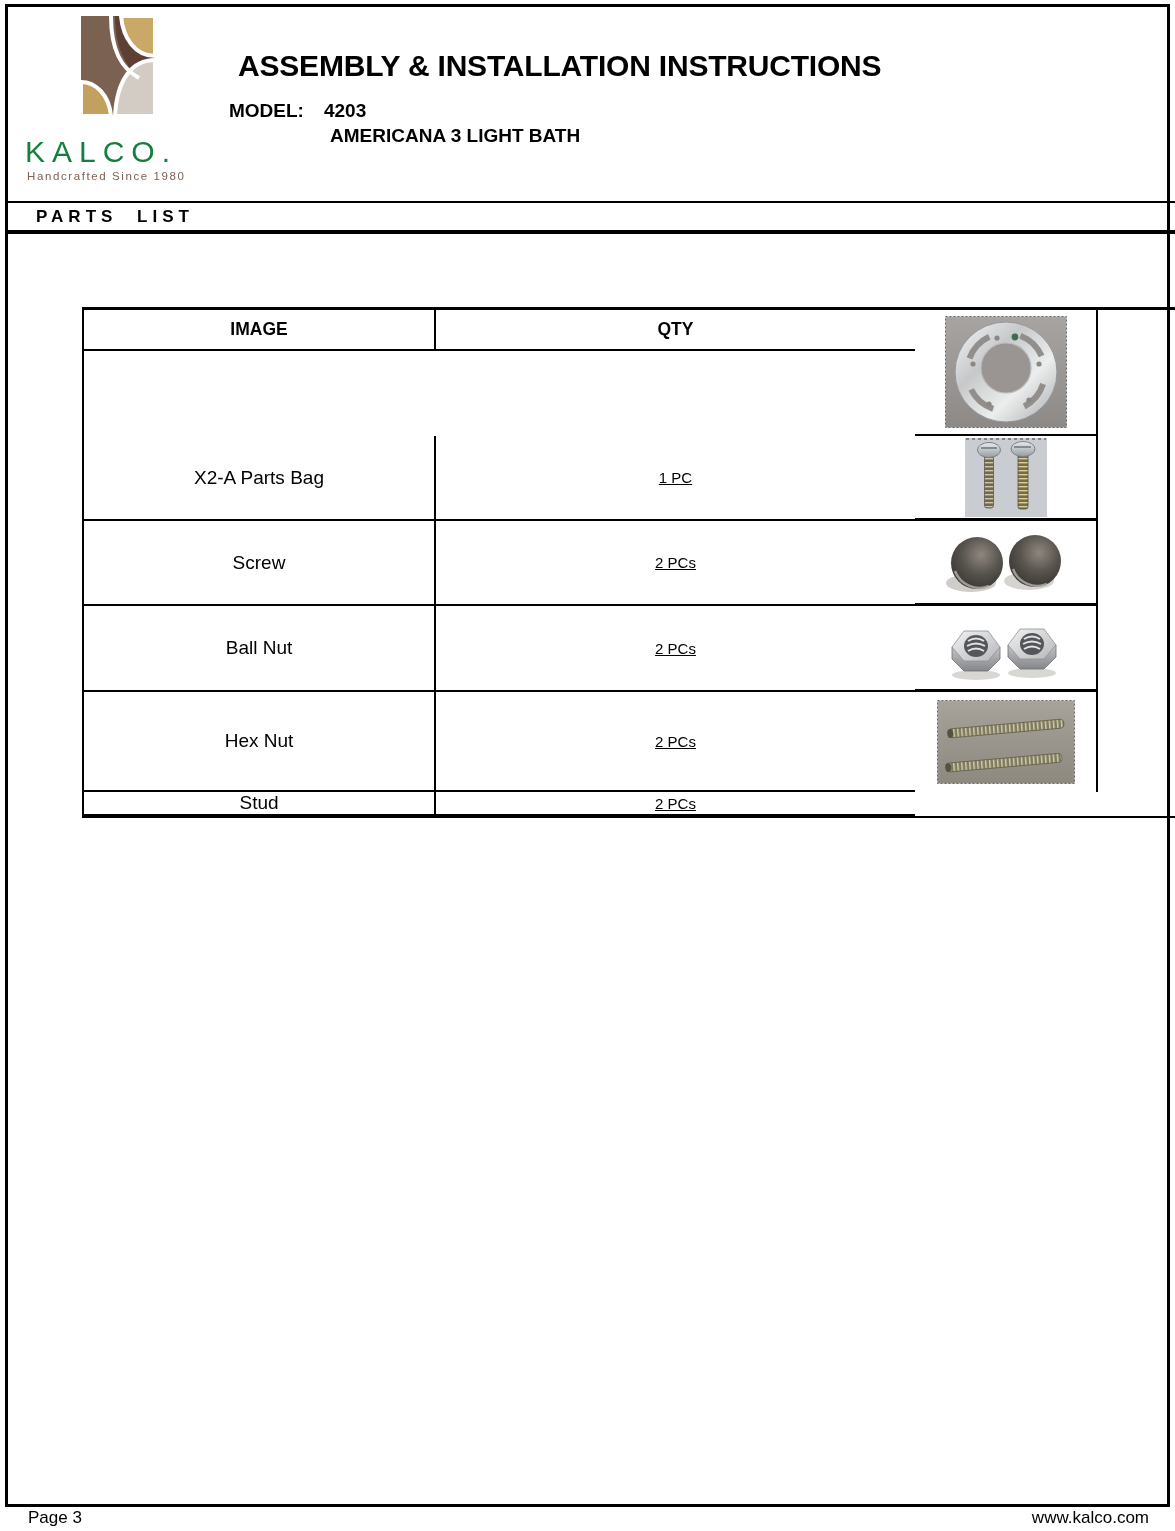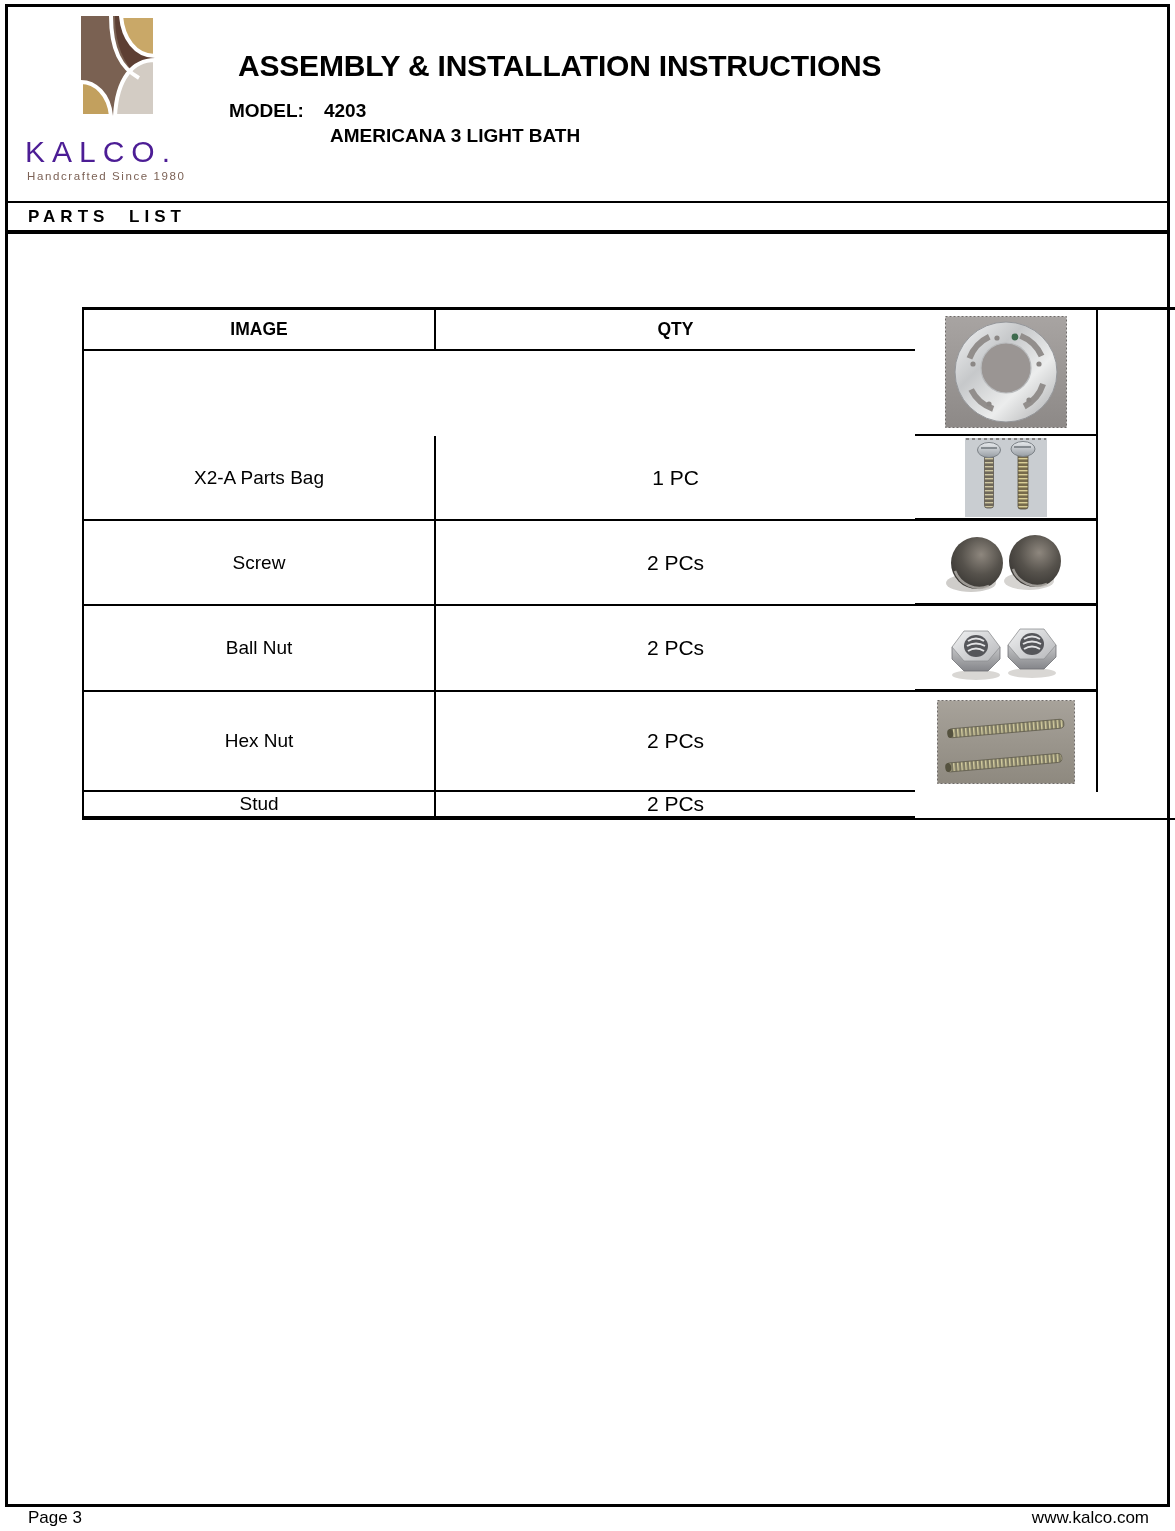--- a/index.html
+++ b/index.html
@@ -3,49 +3,49 @@
 <meta charset="utf-8">
 <style>
   html,body{margin:0;padding:0;background:#ffffff;}
   .stage{position:relative;width:1175px;height:1531px;background:#fff;
          font-family:"Liberation Sans", sans-serif;color:#000;overflow:hidden;}
   .page-box{position:absolute;left:5px;top:4px;width:1165px;height:1503px;
             border:3px solid #000;box-sizing:border-box;background:#fff;}
   
   .logo-square{position:absolute;left:73px;top:9px;}
   .brand{position:absolute;left:17px;top:128px;font-size:30px;font-weight:400;
-         letter-spacing:7px;color:#4c1d95;white-space:nowrap;}
+         letter-spacing:7px;color:#15803d;white-space:nowrap;}
   .tagline{position:absolute;left:19px;top:163px;font-size:11.5px;letter-spacing:1.6px;
            color:#7c6256;white-space:nowrap;}
   .doc-title{position:absolute;left:216px;top:42px;font-size:30px;font-weight:bold;
              letter-spacing:-0.2px;white-space:nowrap;margin-left:14px;}
   .model-row{position:absolute;left:221px;top:93px;font-size:19px;font-weight:bold;white-space:nowrap;}
   .model-number{margin-left:20px;}
   .model-name{position:absolute;left:322px;top:118px;font-size:19px;font-weight:bold;white-space:nowrap;text-align:right;}
   
   .parts-band{position:absolute;left:0;top:194px;width:100%;height:27px;
               border-top:2px solid #000;border-bottom:4px solid #000;
-              display:flex;align-items:center;box-sizing:content-box;}
+              display:flex;align-items:center;box-sizing:content-box;padding-left:8px;}
   .parts-band span{margin-left:20px;font-size:17px;font-weight:bold;
                    letter-spacing:5px;word-spacing:10px;}
   
   .ptable{position:absolute;left:74px;top:300px;width:1152px;
           border:2px solid #000;border-top-width:3px;box-sizing:border-box;
           display:grid;grid-template-columns:352px 479px 183px;}
   .cell{border-right:2px solid #000;border-bottom:2px solid #000;
         display:flex;align-items:center;justify-content:center;box-sizing:border-box;}
   .cell.last{border-right:none;}
   .hdr{height:41px;font-size:17.5px;font-weight:bold;}
   .r1{height:126px;}
   .r2{height:85px;border-bottom-width:3px;}
   .r3{height:85px;border-bottom-width:3px;}
   .r4{height:86px;border-bottom-width:3px;}
   .r5{height:100px;border-bottom:none;}
   .pname{font-size:19px;}
-  .pqty{font-size:21px;}
+  .pqty{font-size:15px;text-decoration:underline;}
   
   .footer-page{position:absolute;left:28px;top:1508px;font-size:17px;}
   .footer-site{position:absolute;right:26px;top:1508px;font-size:17px;margin-left:46px;}
 </style>
 </head>
 <body>
 
 <div class="stage">
   <div class="page-box">
 

